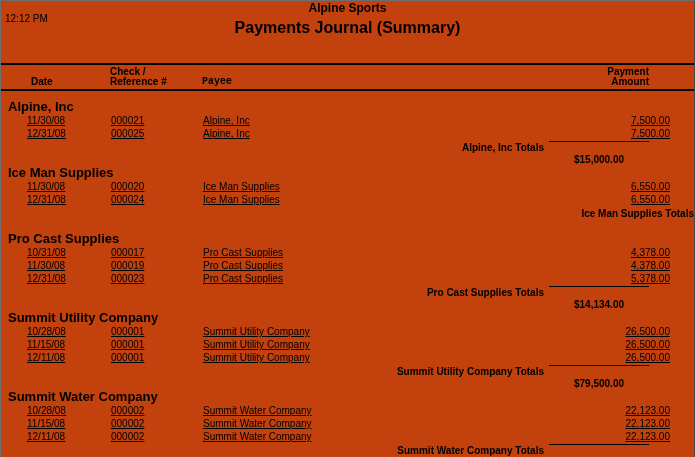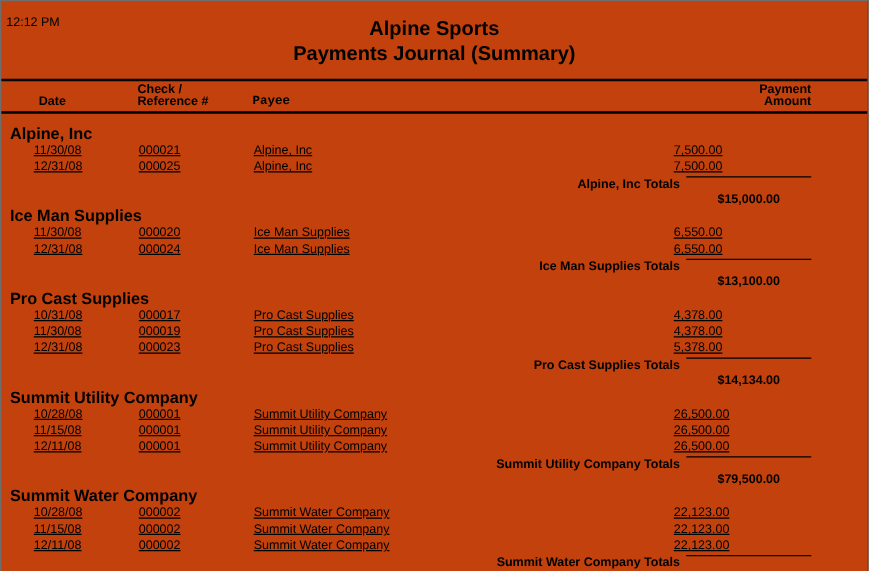--- a/index.html
+++ b/index.html
@@ -18,22 +18,22 @@
     border-right: 1px solid #4a4a4a;
     overflow: hidden;
   }
   
   .report-header { position: relative; height: 62px; }
   .timestamp {
     position: absolute; left: 4px; top: 12px;
     font-size: 10px; line-height: 12px;
   }
   .company {
-    text-align: center; font-size: 16px; font-weight: bold;
-    padding-top: 16px; line-height: 14px;
+    text-align: center; font-size: 12px; font-weight: bold;
+    padding-top: 0; line-height: 14px;
   }
   .report-title {
     text-align: center; font-size: 16px; font-weight: bold;
     margin-top: 3px; line-height: 19px;
   }
   
   .col-headers {
     display: flex; align-items: flex-end;
     border-top: 2px solid #000; border-bottom: 2px solid #000;
     padding: 2px 0 2px 0;
@@ -50,21 +50,21 @@
   .group-header {
     font-size: 13px; font-weight: bold; line-height: 15px;
     padding-left: 7px;
   }
   .row {
     display: flex; font-size: 10px; line-height: 13px; height: 13px; text-decoration: underline;
   }
   .c-date   { margin-left: 26px; width: 64px; }
   .c-ref    { width: 112px; padding-left: 20px; }
   .c-payee  { flex: 1; }
-  .c-amount { width: 110px; margin-right: 45px; }
+  .c-amount { width: 110px; text-align: right; margin-right: 24px; }
   .totals-row {
     display: flex; justify-content: flex-end;
     font-size: 10px; font-weight: bold;
     margin-top: 1px; height: 15px; line-height: 13px;
   }
   .totals-label { text-align: right; }
   .totals-amount {
     width: 100px; text-align: center;
     border-top: 1px solid #000;
     margin-left: 5px; margin-right: 45px; padding-top: 11px;
@@ -126,21 +126,20 @@
 
   <div class="row">
     <span class="c-date">12/31/08</span>
     <span class="c-ref">000024</span>
     <span class="c-payee">Ice Man Supplies</span>
     <span class="c-amount">6,550.00</span>
   </div>
 </div>
     <div class="totals-row">
       <span class="totals-label">Ice Man Supplies Totals</span>
-      <span class="totals-amount">$13,100.00</span>
     </div>
   </section>
 
   <section class="group">
     <h2 class="group-header">Pro Cast Supplies</h2>
     <div>
   <div class="row">
     <span class="c-date">10/31/08</span>
     <span class="c-ref">000017</span>
     <span class="c-payee">Pro Cast Supplies</span>

